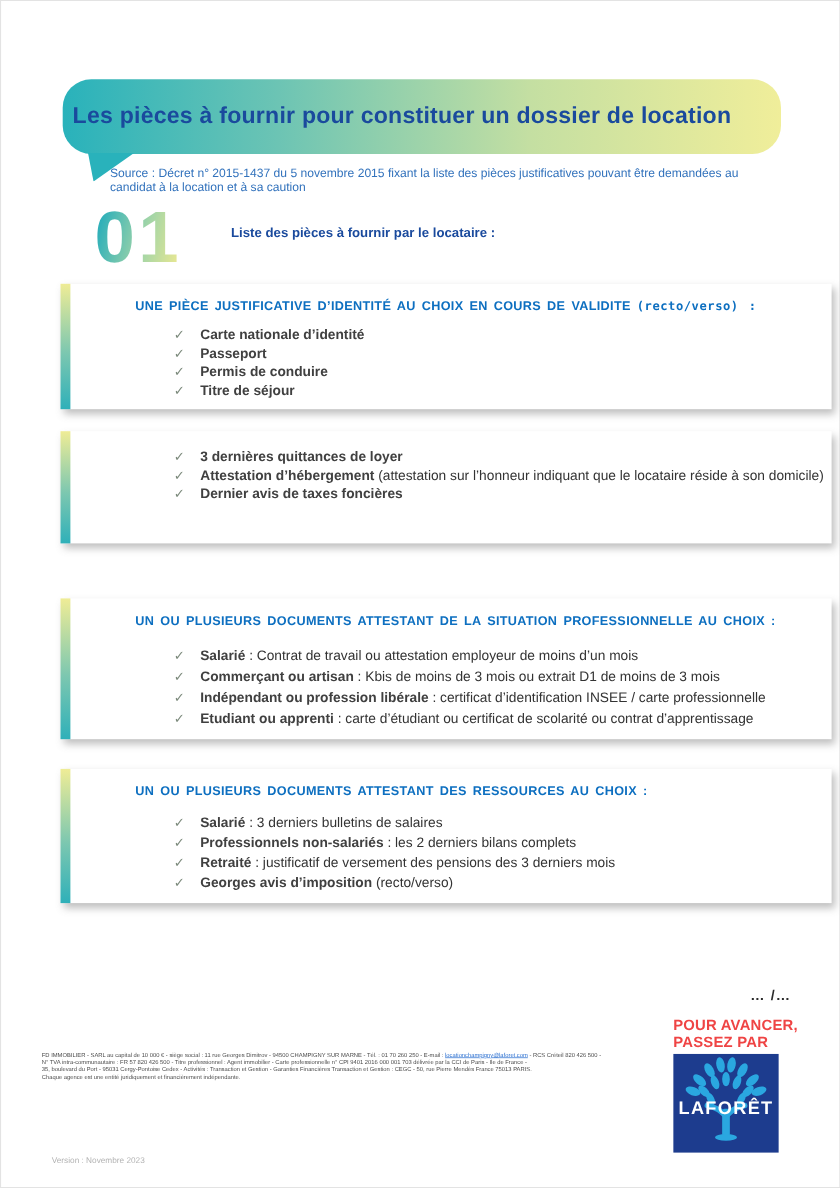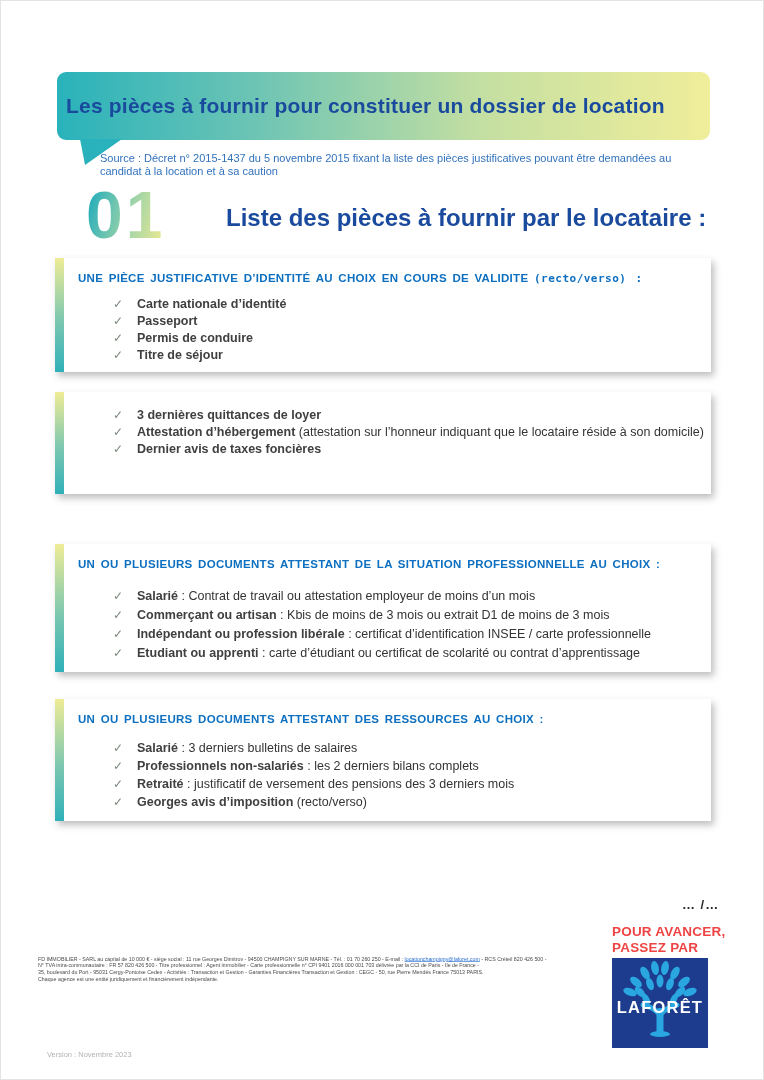--- a/index.html
+++ b/index.html
@@ -4,21 +4,21 @@
 <style>
   html,body{margin:0;padding:0;background:#fff;}
   .page{
     position:relative;width:764px;height:1080px;background:#ffffff;
     font-family:"Liberation Sans",sans-serif;overflow:hidden;
     box-shadow:inset 0 0 0 1px #e3e3e3;
   }
   
   .banner{
     position:absolute;left:57px;top:72px;width:653px;height:68px;
-    border-radius:9px;
+    border-radius:26px;
     background:linear-gradient(90deg,#29b2bb 0%,#6cc4b4 30%,#c4dfa2 65%,#f0ee9a 100%);
     display:flex;align-items:center;
   }
   .banner-title{
     padding-left:9px;font-size:21px;font-weight:700;color:#1a4a9d;letter-spacing:.2px;
     white-space:nowrap;
   }
   .banner-tail{
     position:absolute;left:80px;top:139px;width:42px;height:26px;
     background:#29b2bb;clip-path:polygon(0 0,100% 0,12% 100%);
@@ -30,27 +30,28 @@
   }
   
   .big-num{
     position:absolute;left:86px;top:186px;
     font-size:66px;line-height:58px;font-weight:800;letter-spacing:3px;
     background:linear-gradient(105deg,#2fb0b9 10%,#9ed4a8 55%,#e7e793 95%);
     -webkit-background-clip:text;background-clip:text;
     -webkit-text-fill-color:transparent;color:#2fb0b9;
   }
   .section-title{
-    position:absolute;left:226px;top:204px;
-    font-size:24px;font-weight:700;color:#1a4a9d;white-space:nowrap;
+    position:absolute;left:210px;top:204px;
+    font-size:12px;font-weight:700;color:#1a4a9d;white-space:nowrap;
   }
   
   .card{
     position:absolute;left:55px;width:656px;background:#fff;
     box-shadow:3px 4px 7px rgba(110,110,110,.45);
+    padding-left:45px;
   }
   .card-bar{
     position:absolute;left:0;top:0;bottom:0;width:9px;
     background:linear-gradient(180deg,#efec96 0%,#7cc7b0 55%,#2fb0b9 100%);
   }
   .card-header{
     margin:14px 0 0 23px;font-size:11.5px;font-weight:700;color:#0d6fc0;
     letter-spacing:.3px;word-spacing:2px;white-space:nowrap;
   }
   .card-header .mono{

